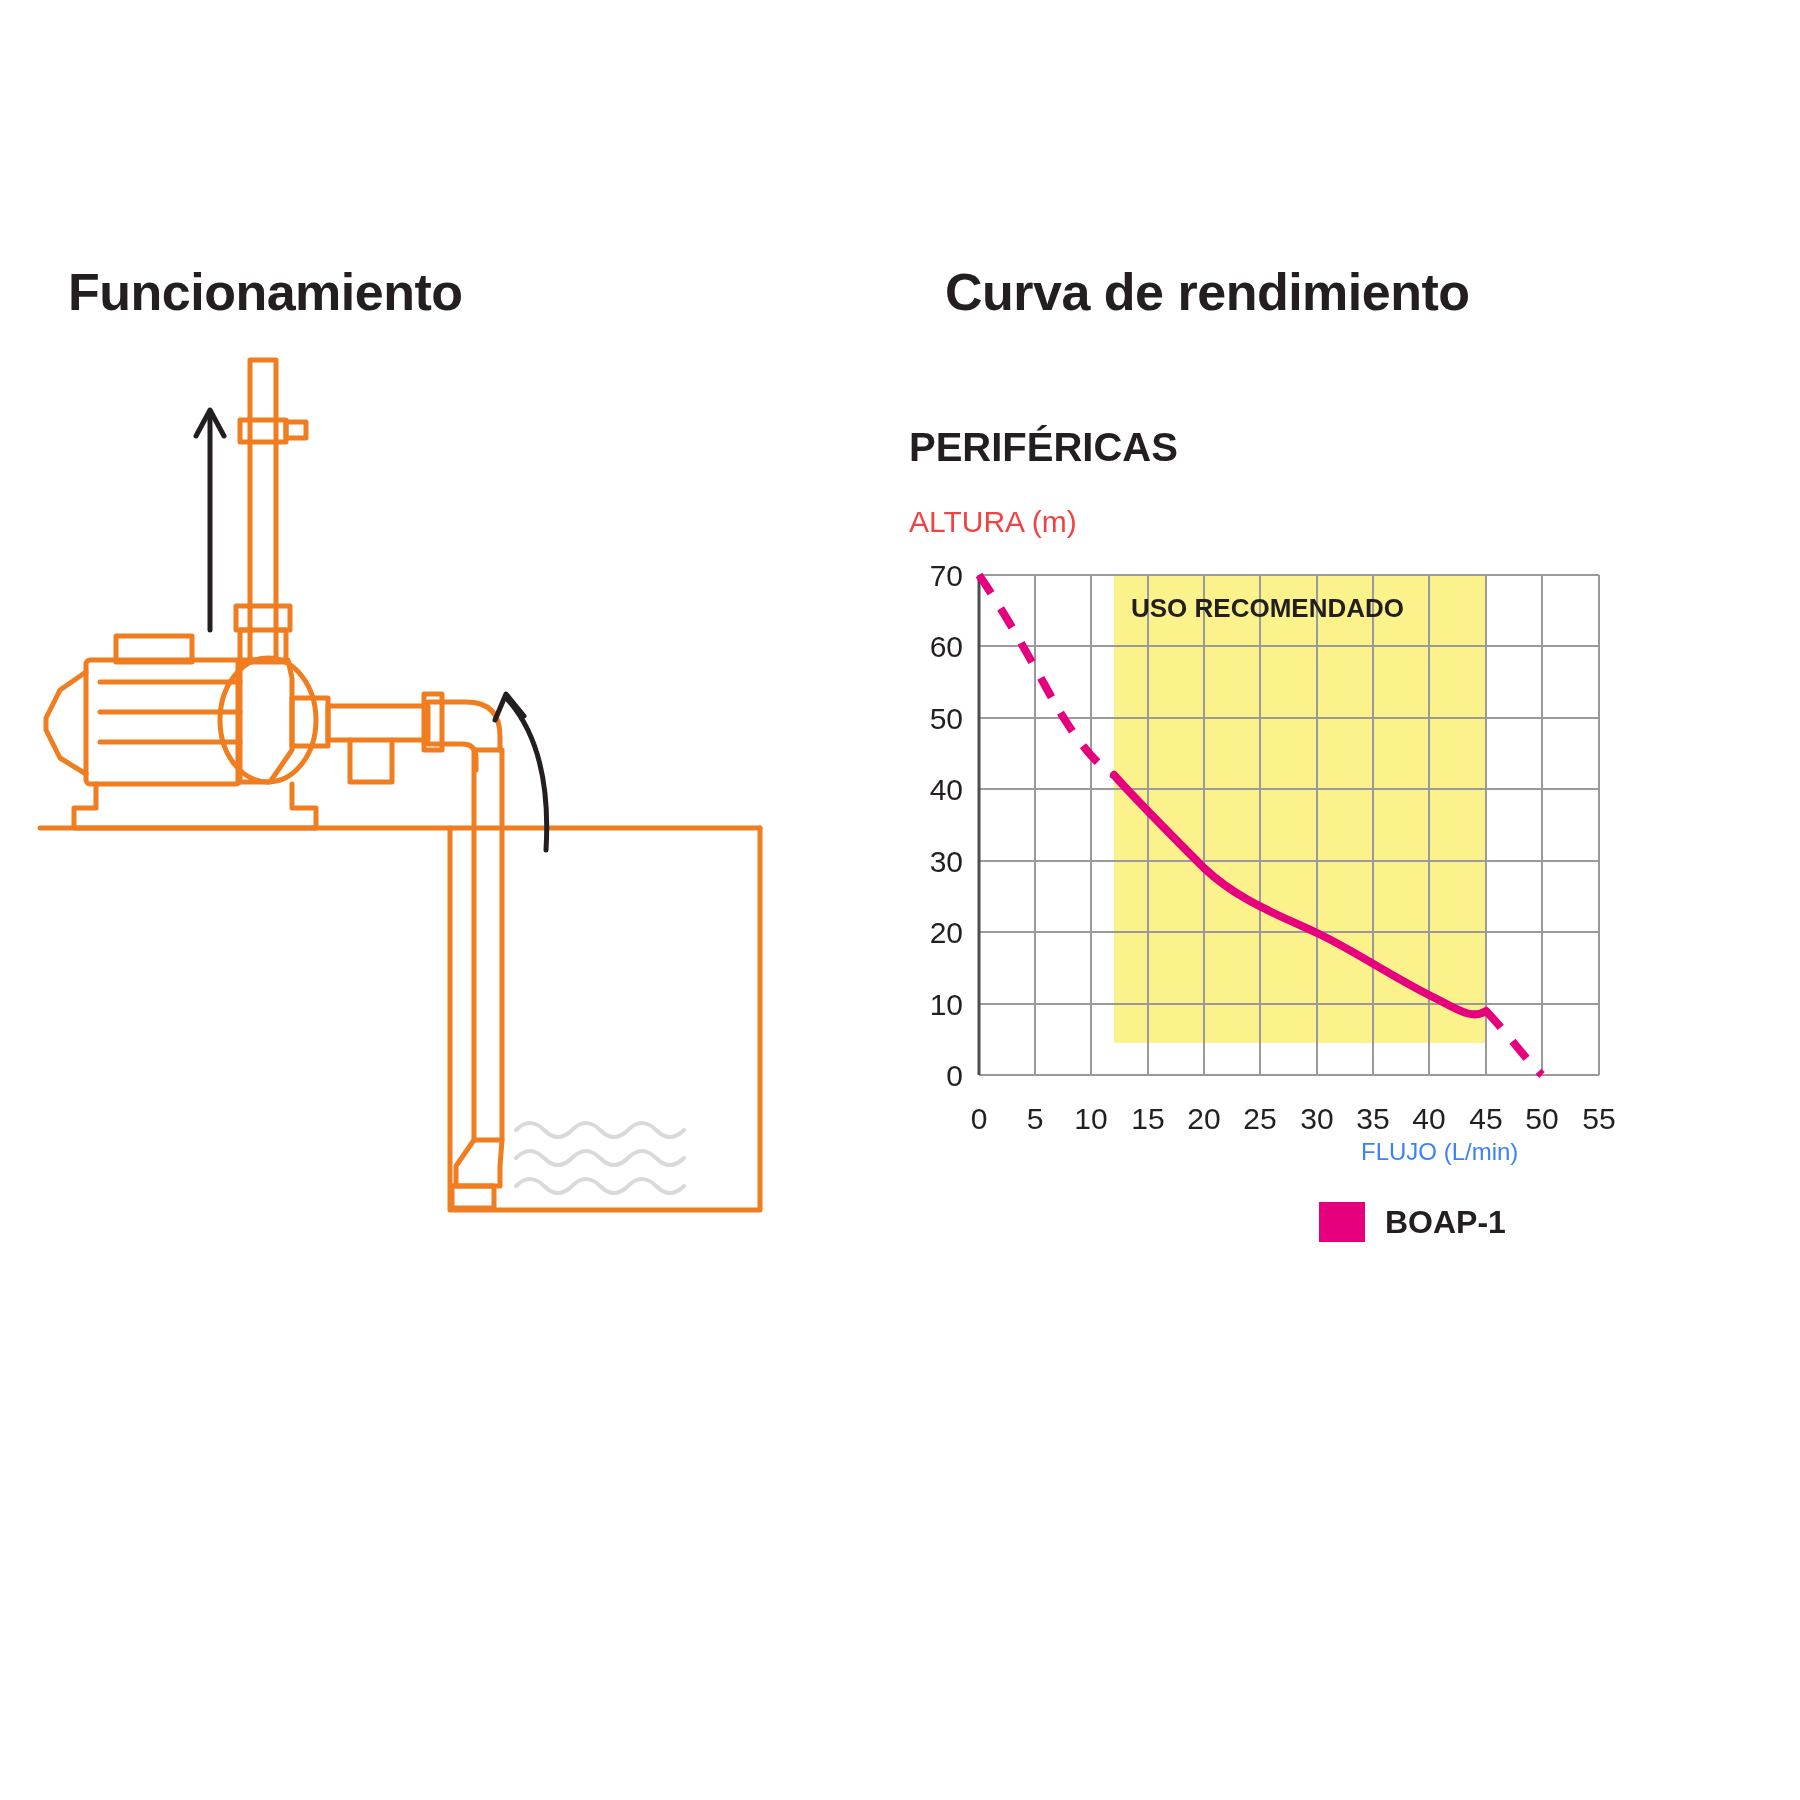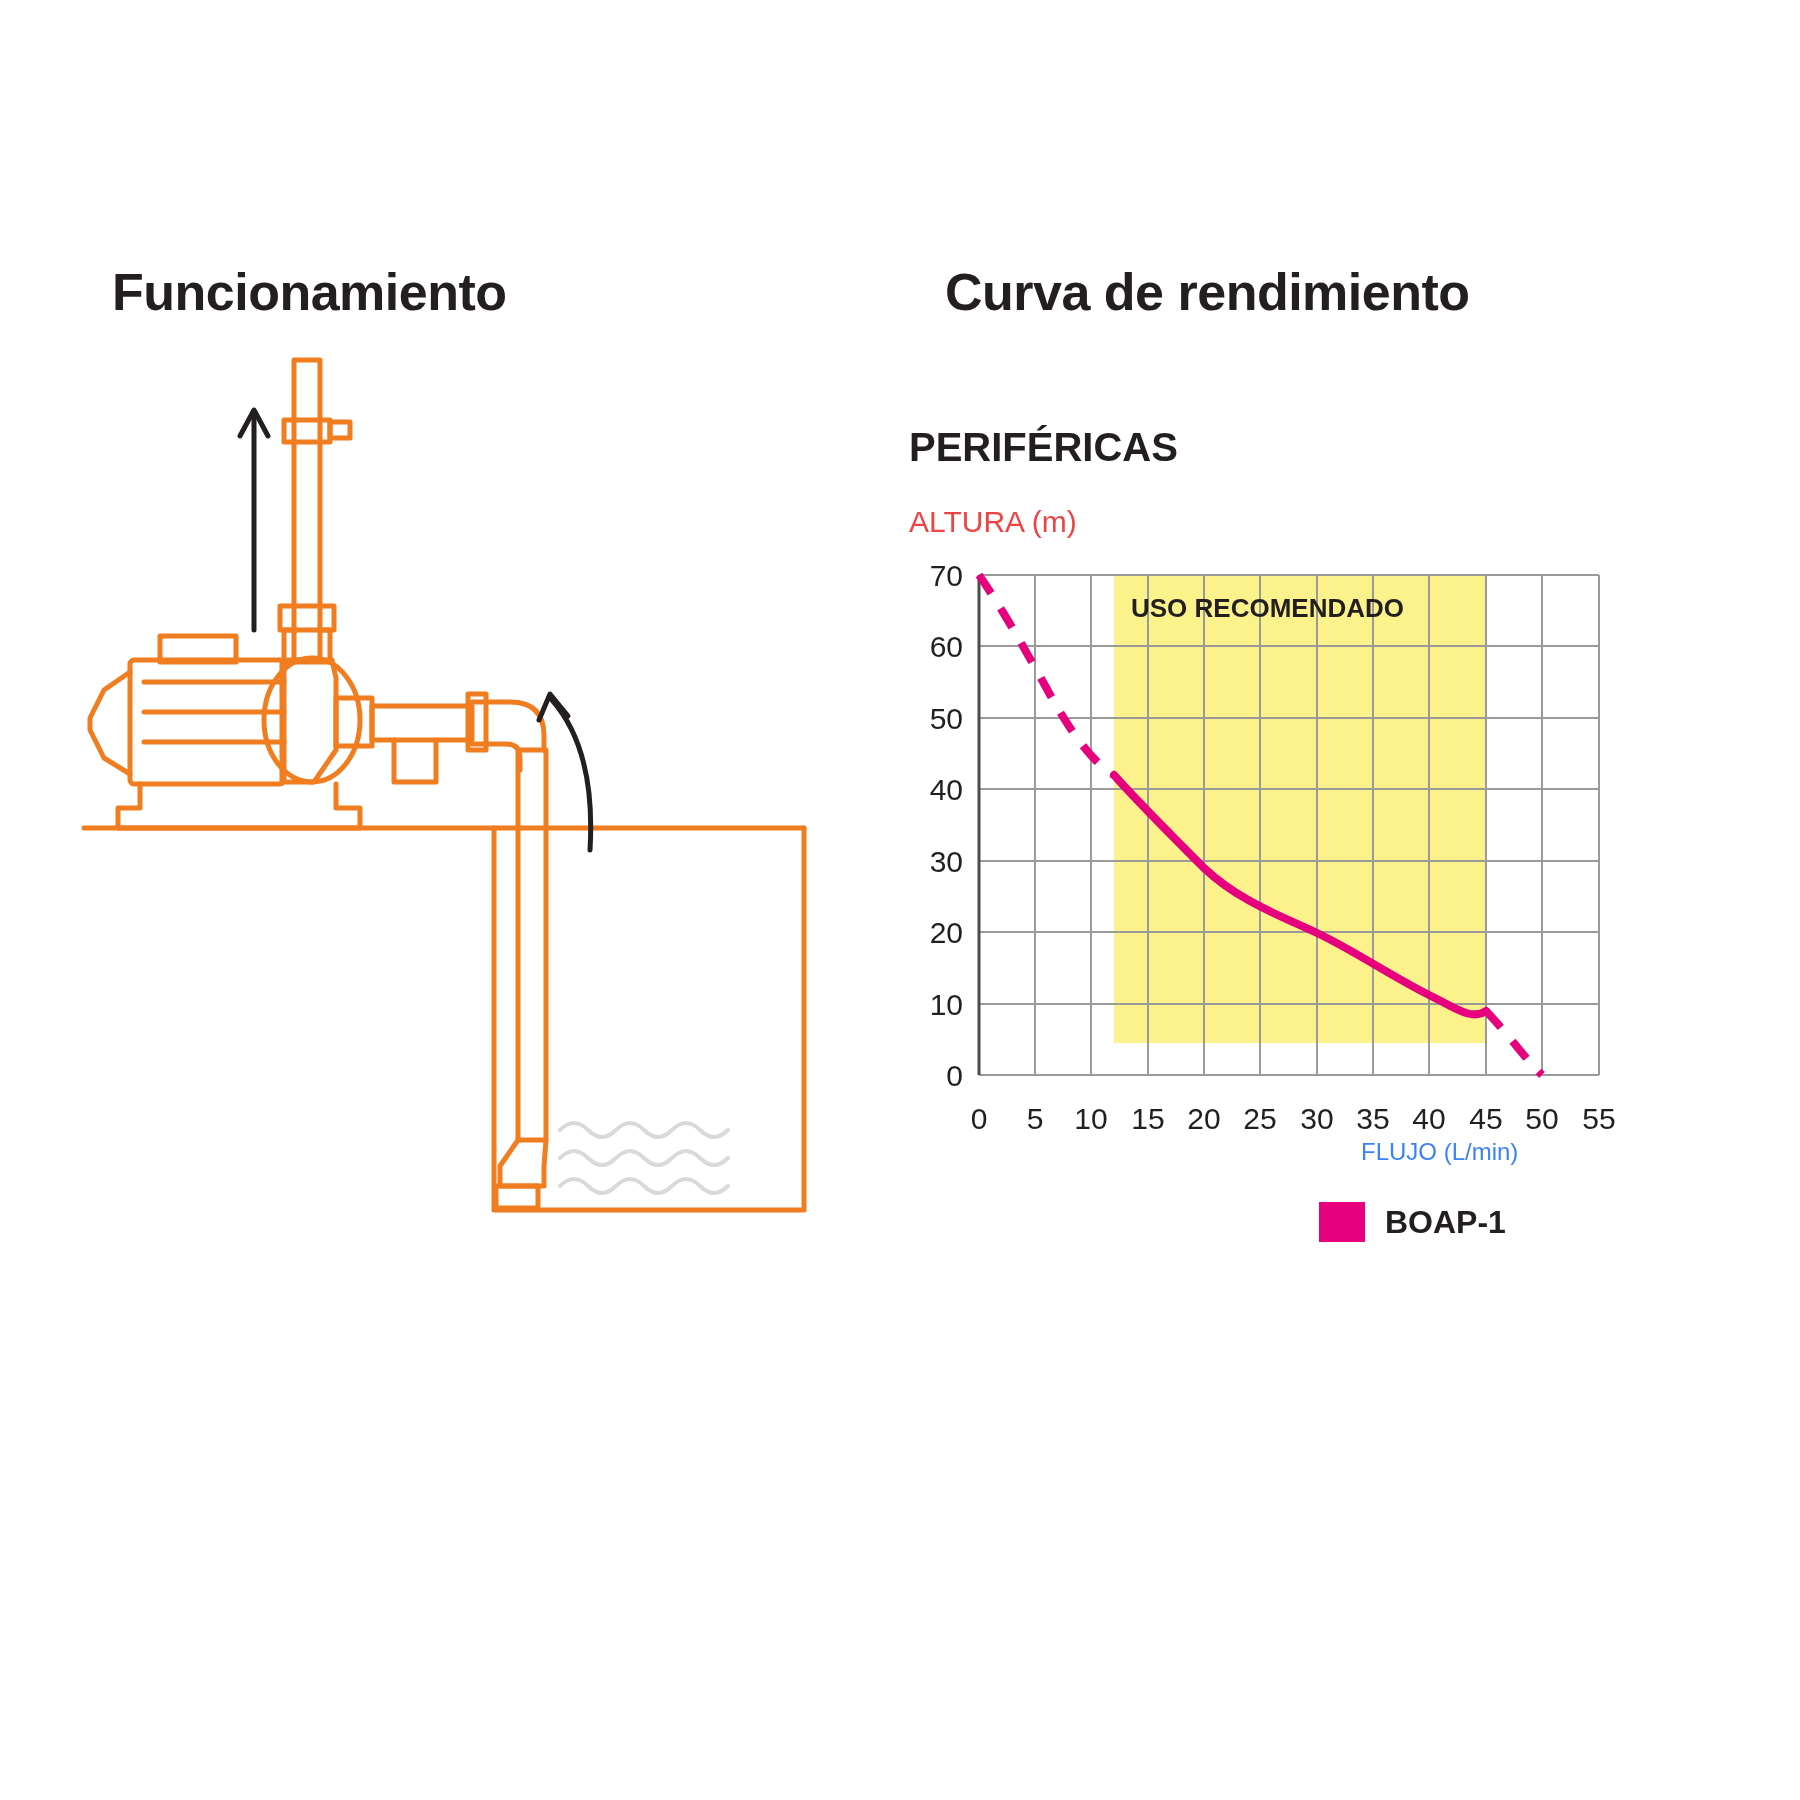--- a/index.html
+++ b/index.html
@@ -16,21 +16,20 @@
     overflow: hidden;
   }
 
   
   #left-panel {
     position: absolute;
     left: 0;
     top: 0;
     width: 900px;
     height: 1800px;
-    margin-left: 44px;
   }
   #heading-funcionamiento {
     position: absolute;
     left: 68px;
     top: 262px;
     font-size: 52px;
     font-weight: bold;
     letter-spacing: -0.5px;
     color: #231f20;
   }

